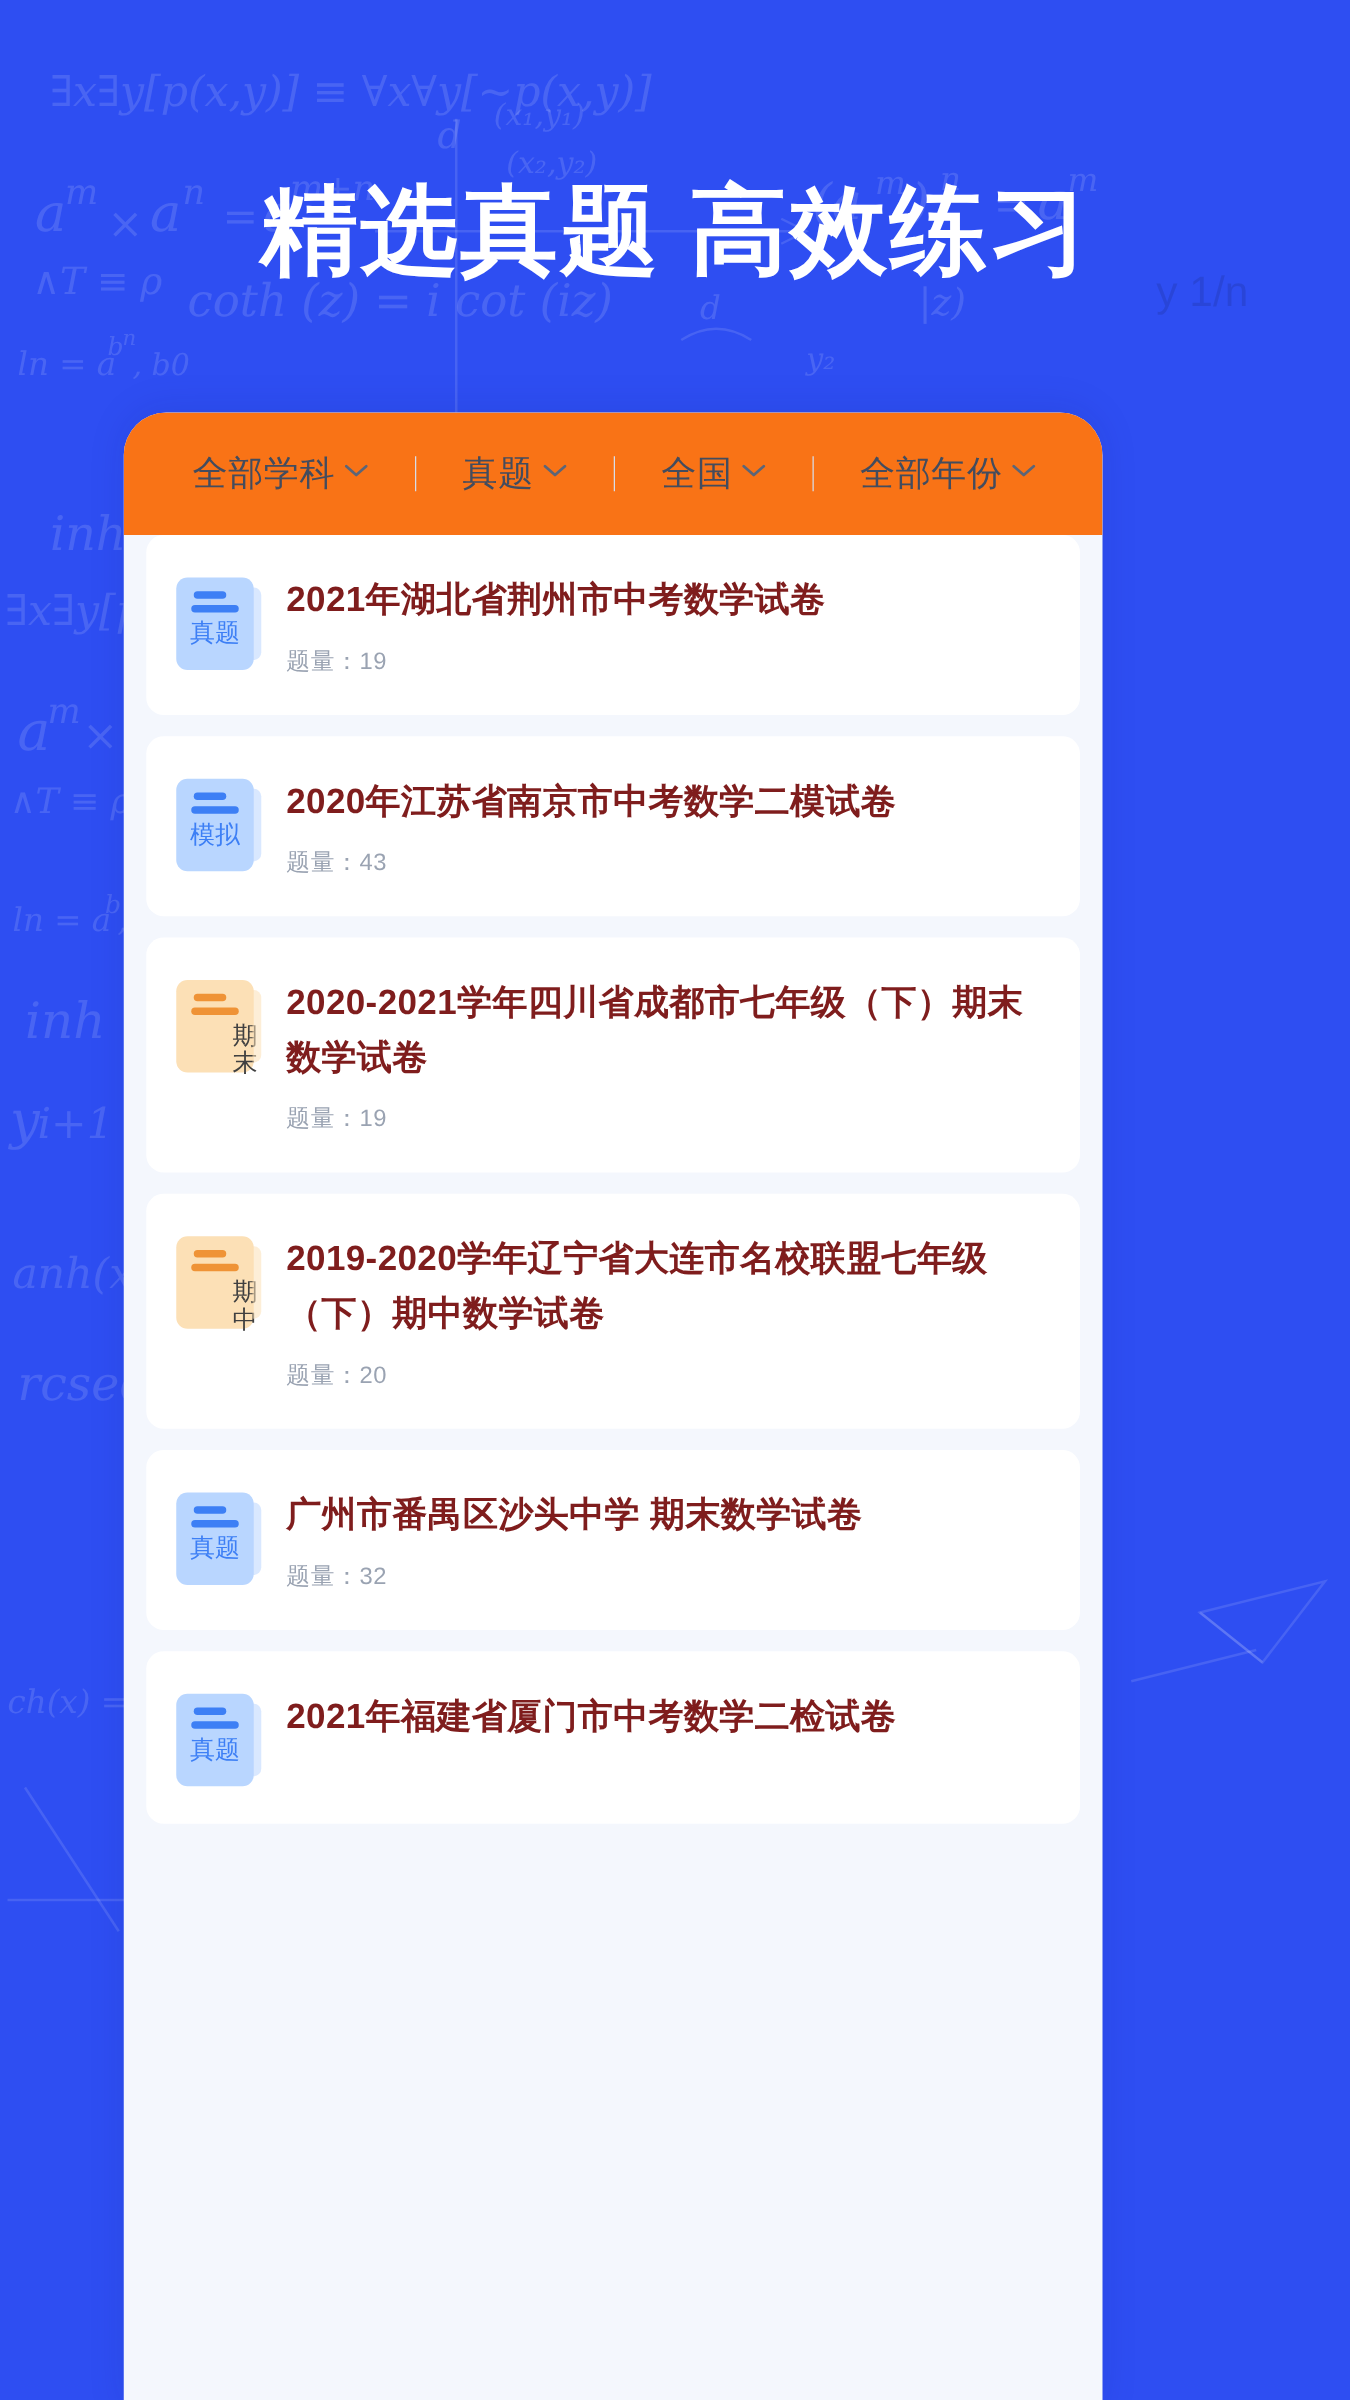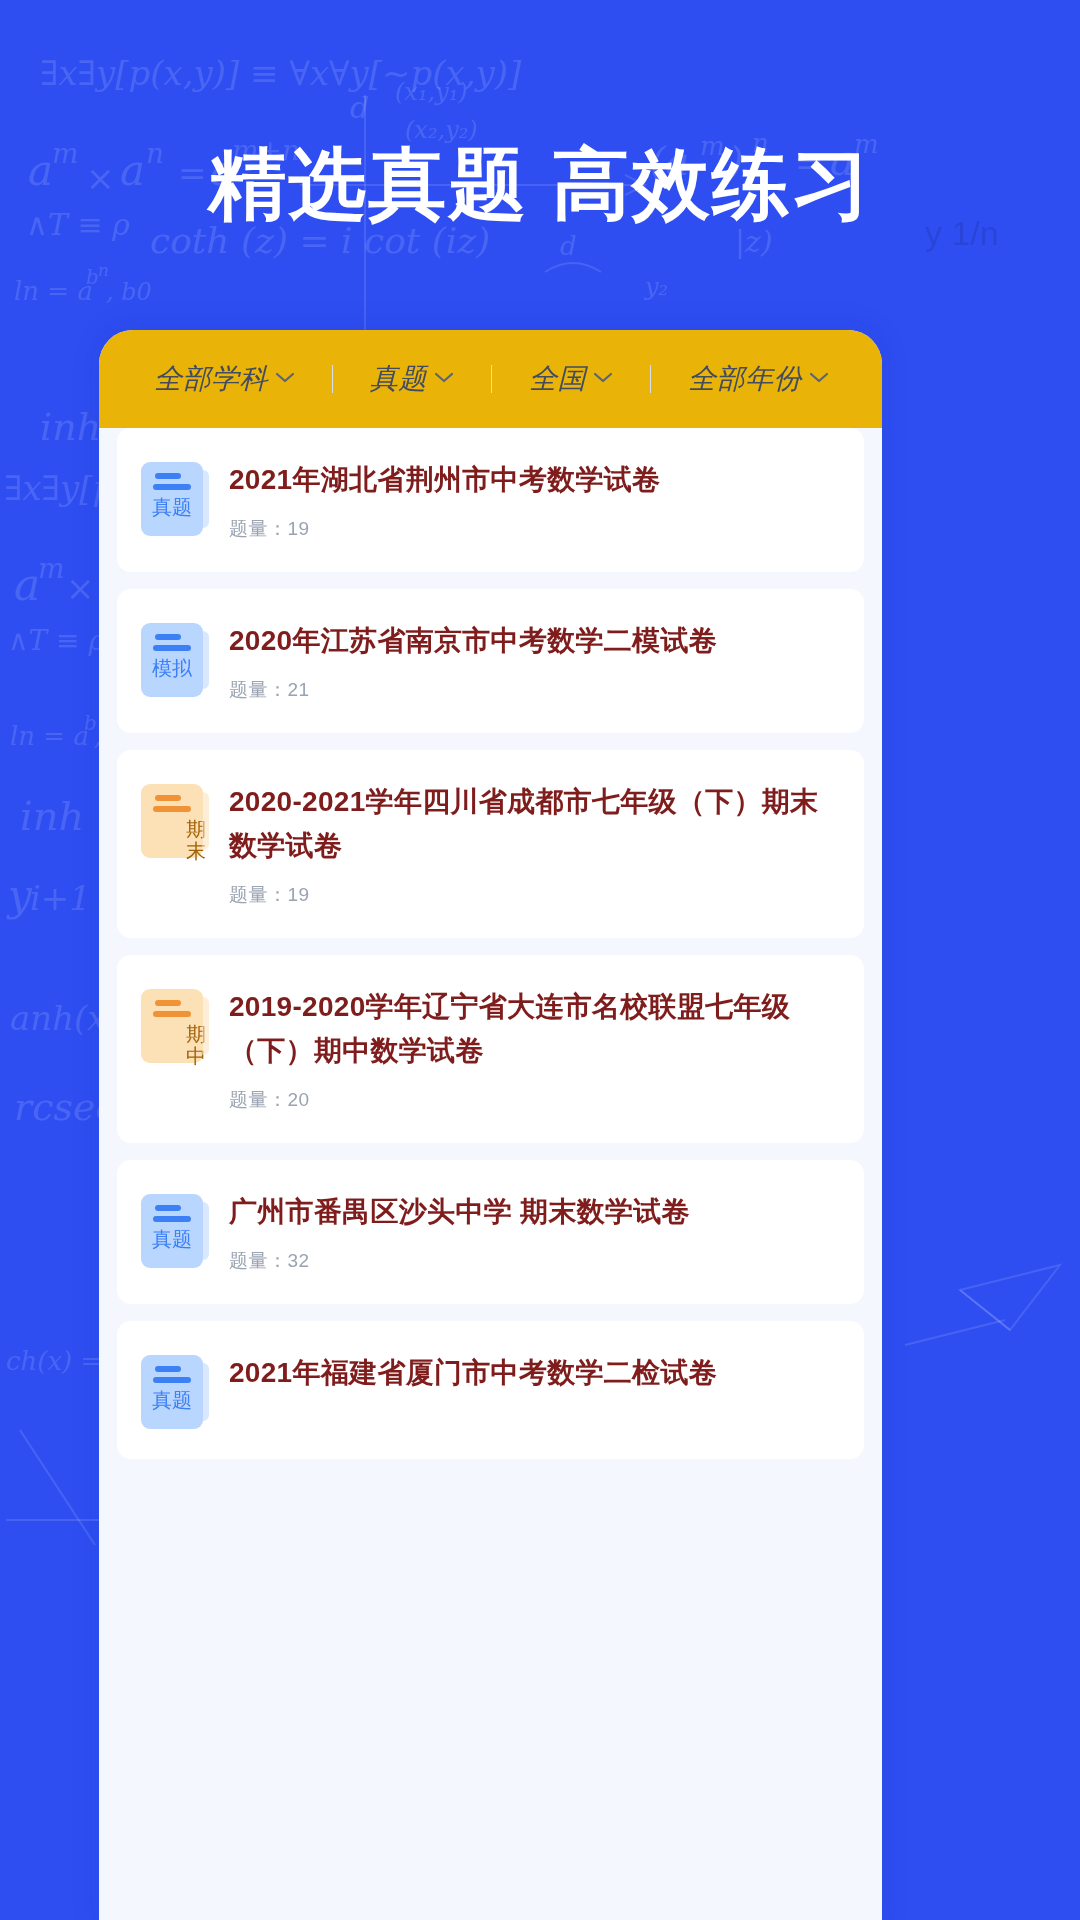--- a/index.html
+++ b/index.html
@@ -77,22 +77,21 @@
     color:#1f2c48;
     letter-spacing:1px;
   }
 
   
   #filter-bar {
     height:98px;
     display:flex;
     align-items:center;
     padding:0 16px 0 18px;
-    background:#eab308;
-    font-style:italic;
+    background:#f97316;
   }
   .filter-item {
     display:flex; align-items:center; justify-content:center;
     gap:7px;
     flex:1 1 auto;
     cursor:pointer;
     white-space:nowrap;
   }
   .filter-label {
     font-size:28px;
@@ -154,21 +153,21 @@
   .bar.short { width:26px; margin-right:8px; }
   .bar.long  { width:38px; }
   .badge-text {
     margin-top:6px;
     font-size:20px;
     line-height:22px;
     letter-spacing:0;
     font-weight:500;
   }
   .badge.blue   .badge-text { color:#3d7ff5; }
-  .badge.orange .badge-text { color:#a16207;margin-left:48px; }
+  .badge.orange .badge-text { color:#404040;margin-left:48px; }
 
   .paper-main { flex:1 1 auto; min-width:0; }
   .paper-title {
     font-size:28px;
     line-height:44px;
     color:#7f1d1d;
     font-weight:700;
     letter-spacing:.3px;
     word-break:break-all;
   }
@@ -327,21 +326,21 @@
       <div class="badge blue">
         <span class="bar-wrap">
           <span class="bar short"></span>
           <span class="bar long"></span>
         </span>
         <span class="badge-text">模拟</span>
       </div>
       <div class="paper-main">
         <div class="paper-title">2020年江苏省南京市中考数学二模试卷</div>
         <div class="paper-meta">
-          <span>题量：</span><span>21</span>
+          <span>题量：</span><span>43</span>
         </div>
       </div>
     </div>
 
     <div class="paper-row">
       <div class="badge orange">
         <span class="bar-wrap">
           <span class="bar short"></span>
           <span class="bar long"></span>
         </span>

